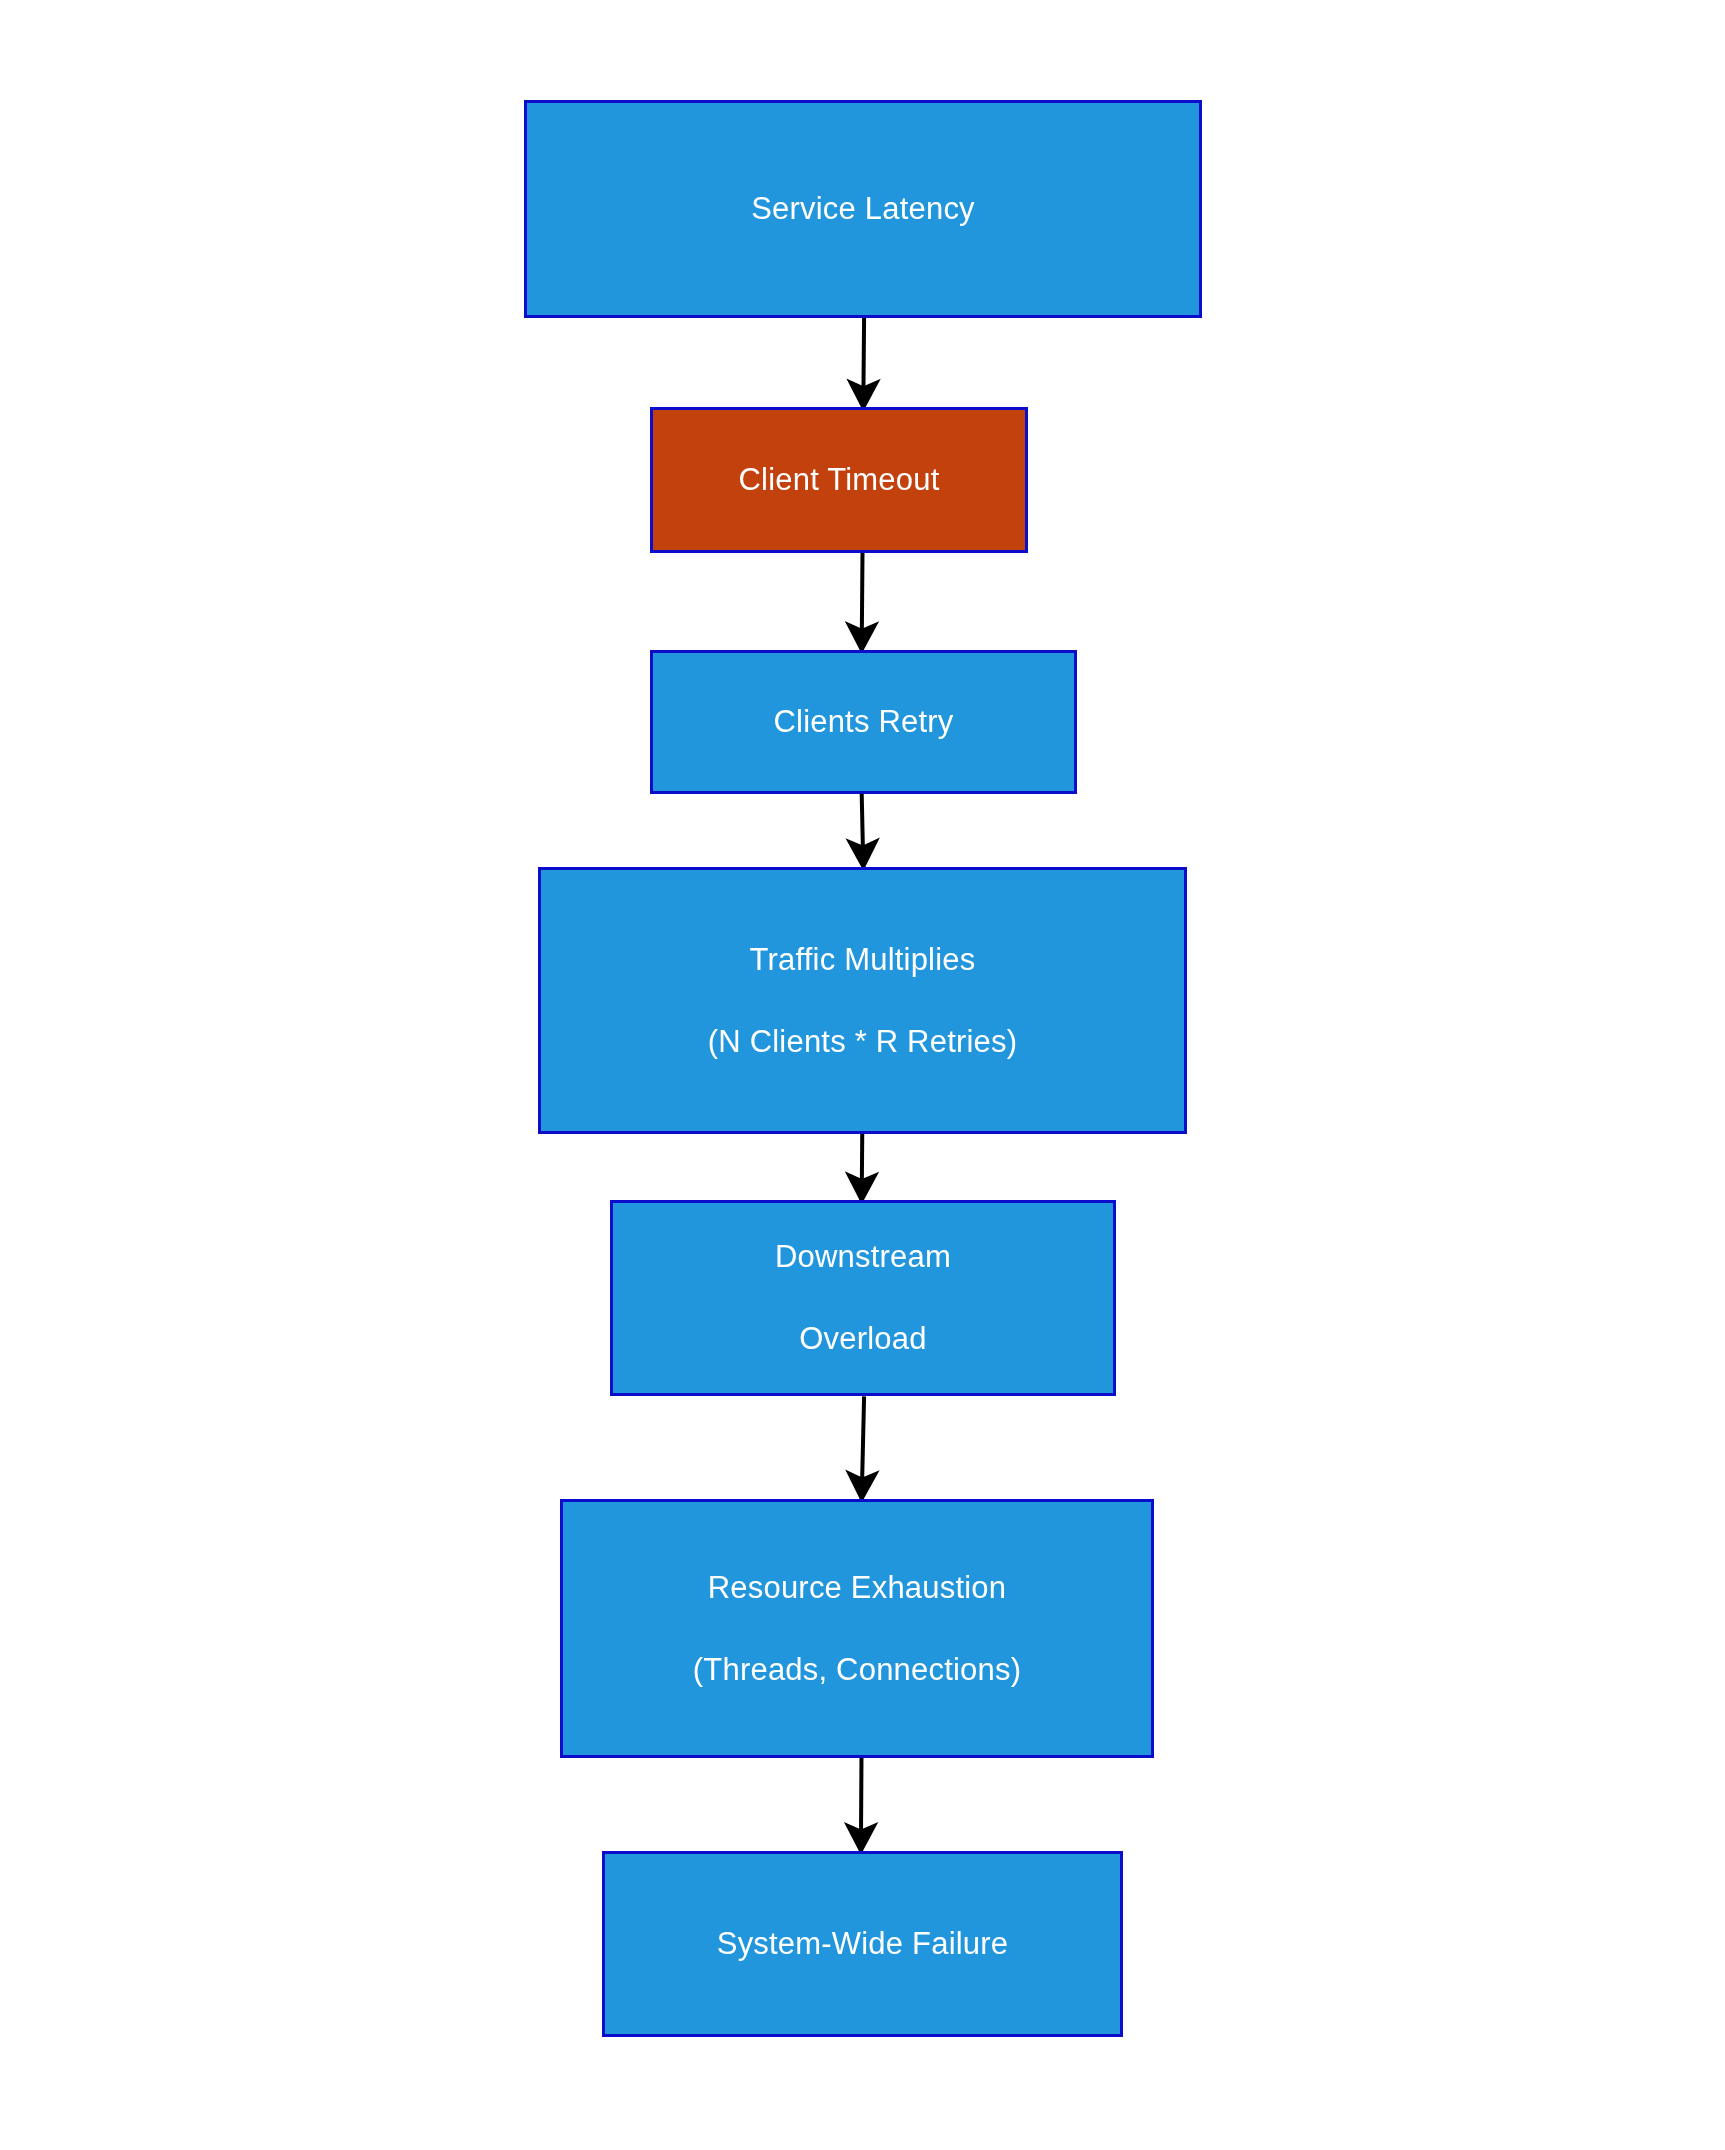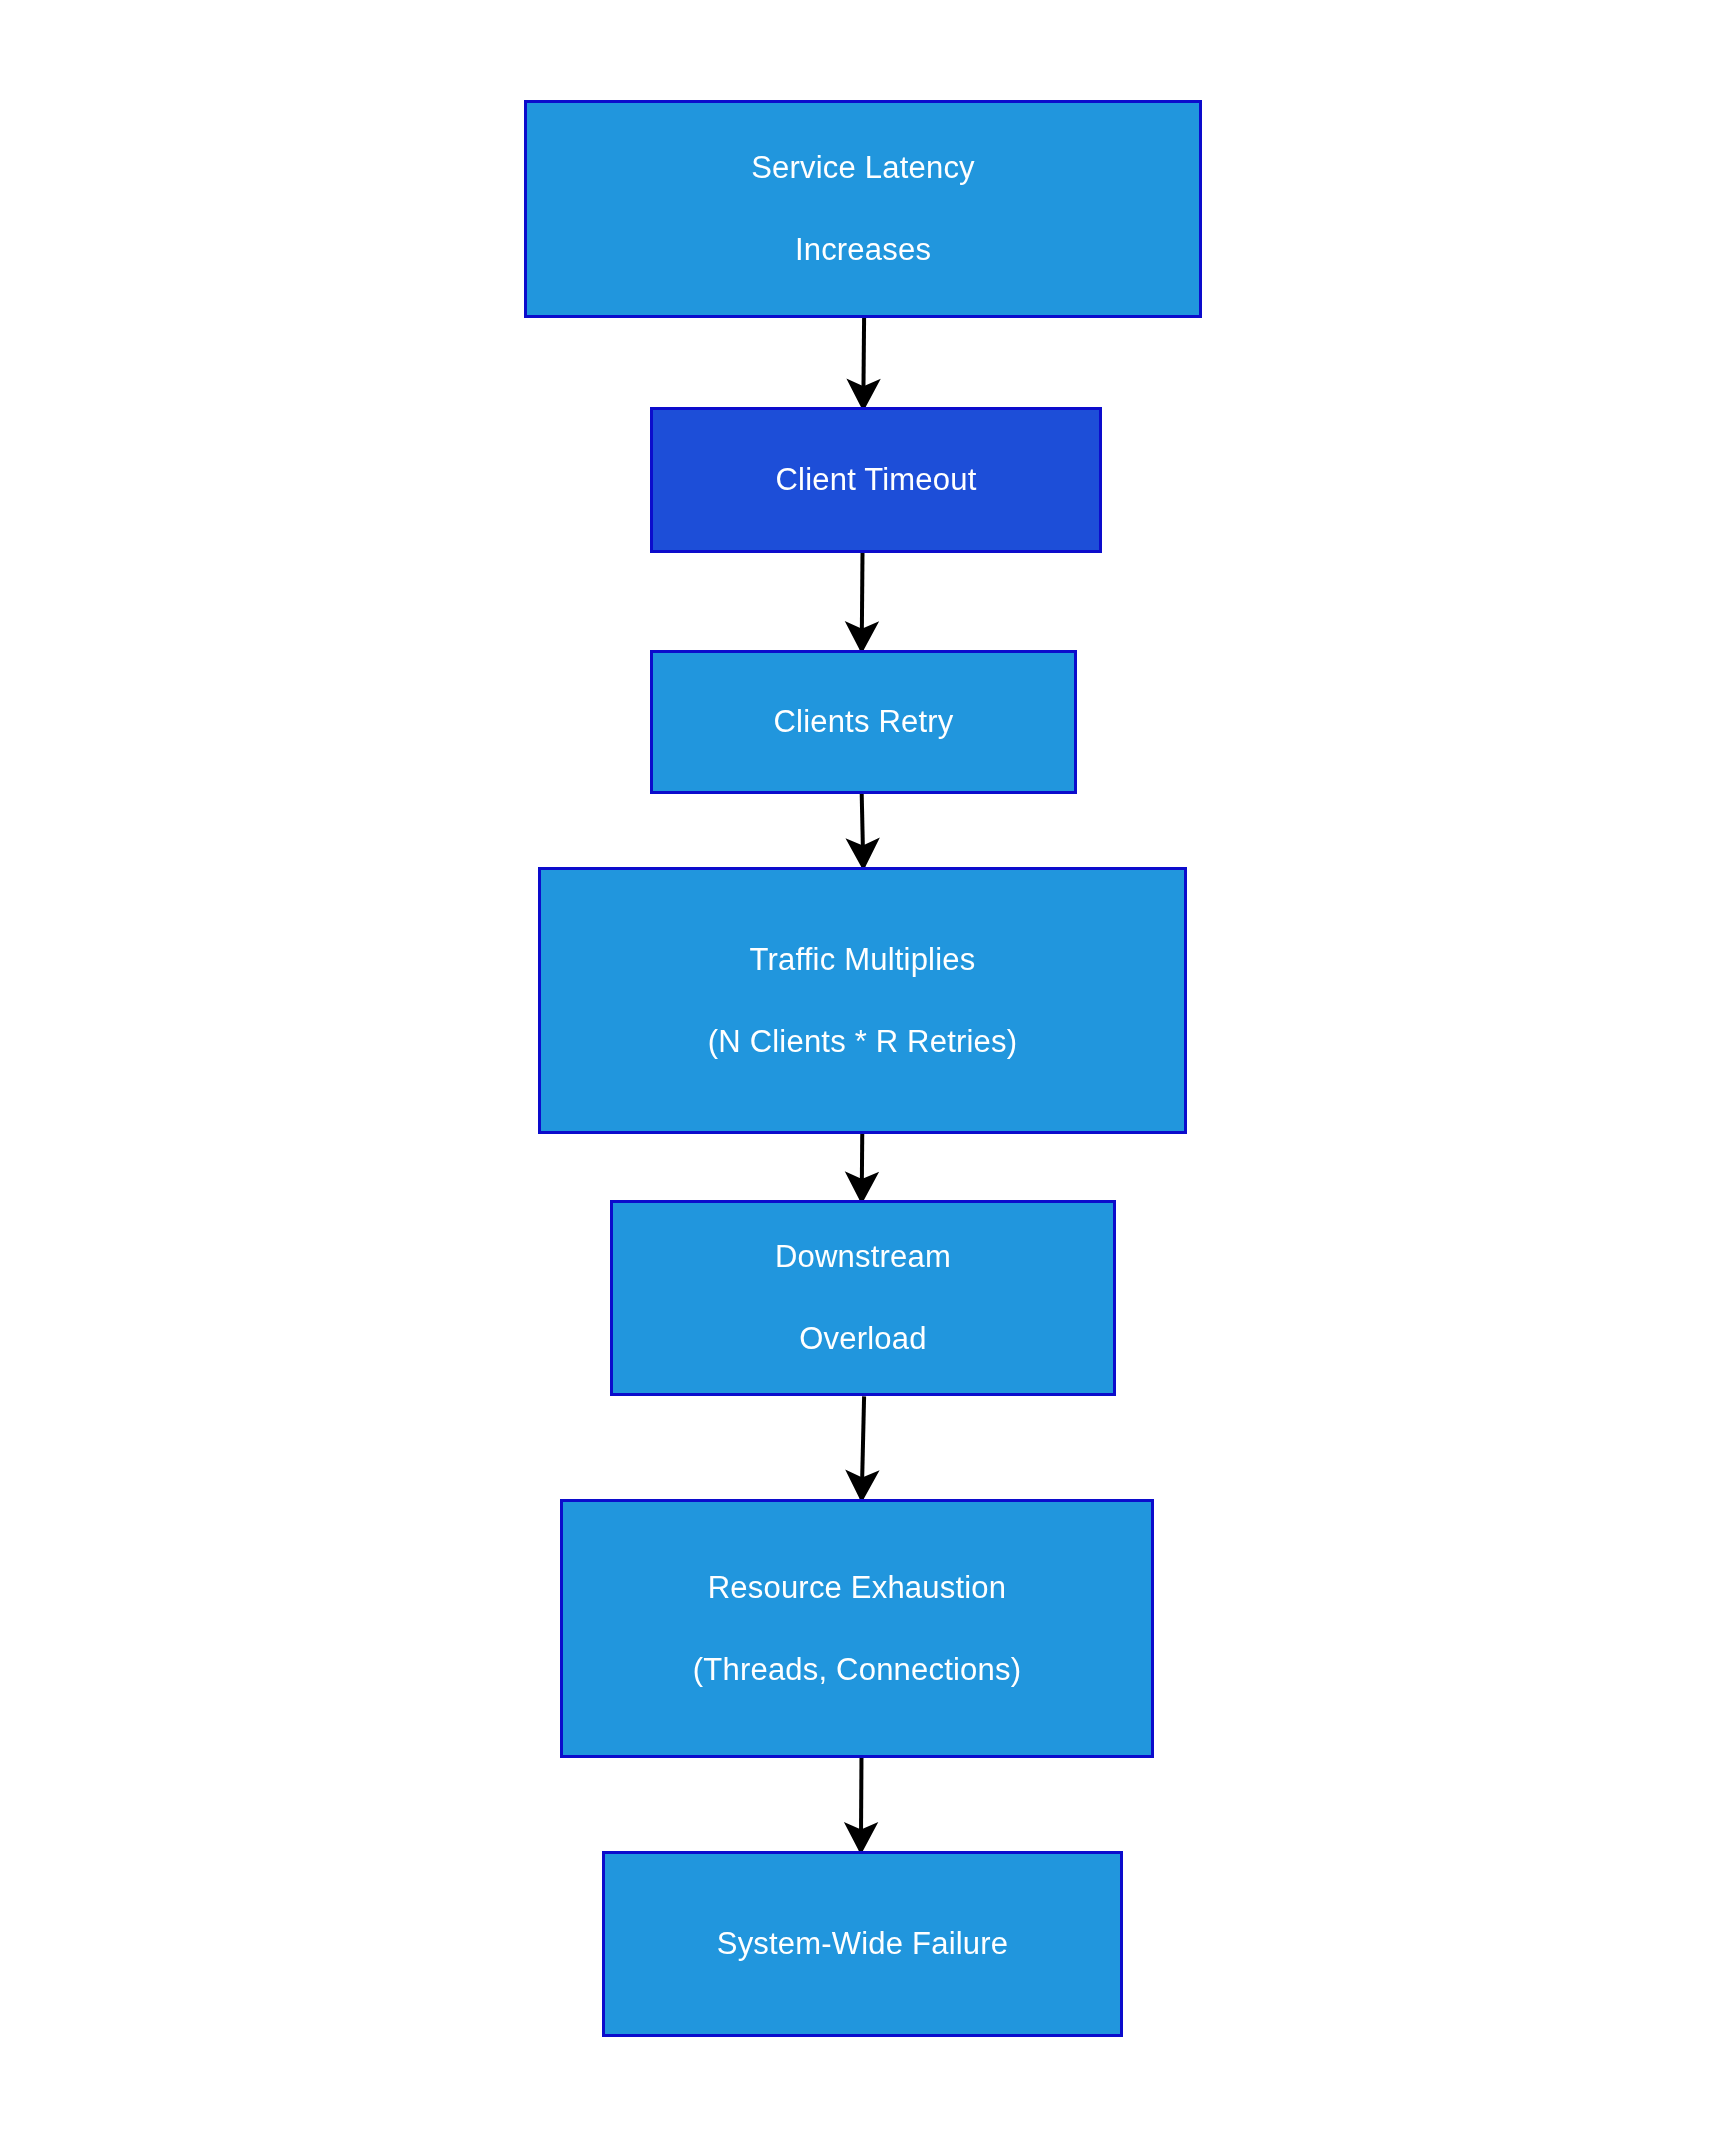--- a/index.html
+++ b/index.html
@@ -68,23 +68,22 @@
         <line x1="1077" y1="992" x2="1079" y2="1083" stroke="#000000" stroke-width="5" marker-end="url(#arrowhead)"></line>
         <line x1="1078" y1="1378" x2="1077" y2="1500" stroke="#000000" stroke-width="5" marker-end="url(#arrowhead)"></line>
         <line x1="1080" y1="1745" x2="1077" y2="1873" stroke="#000000" stroke-width="5" marker-end="url(#arrowhead)"></line>
         <line x1="1077" y1="2154" x2="1076" y2="2313" stroke="#000000" stroke-width="5" marker-end="url(#arrowhead)"></line>
       </g>
   </svg>
 
   <div id="nodes-group">
       <div class="flow-node" style="left: 524px; top: 100px; width: 678px; height: 218px; background: rgb(33, 150, 221); border-color: rgb(12, 12, 204); color: rgb(255, 255, 255);">
         <span class="node-line">Service Latency</span>
-        <span class="node-line">Increases</span>
       </div>
-      <div class="flow-node" style="left: 650px; top: 407px; width: 452px; height: 146px; background: #1d4ed8; border-color: rgb(12, 12, 204); color: rgb(255, 255, 255);">
+      <div class="flow-node" style="left: 650px; top: 407px; width: 378px; height: 146px; background: #c2410c; border-color: rgb(12, 12, 204); color: rgb(255, 255, 255);">
         <span class="node-line">Client Timeout</span>
       </div>
       <div class="flow-node" style="left: 650px; top: 650px; width: 427px; height: 144px; background: rgb(33, 150, 221); border-color: rgb(12, 12, 204); color: rgb(255, 255, 255);">
         <span class="node-line">Clients Retry</span>
       </div>
       <div class="flow-node" style="left: 538px; top: 867px; width: 649px; height: 267px; background: rgb(33, 150, 221); border-color: rgb(12, 12, 204); color: rgb(255, 255, 255);">
         <span class="node-line">Traffic Multiplies</span>
         <span class="node-line">(N Clients * R Retries)</span>
       </div>
       <div class="flow-node" style="left: 610px; top: 1200px; width: 506px; height: 196px; background: rgb(33, 150, 221); border-color: rgb(12, 12, 204); color: rgb(255, 255, 255);">

